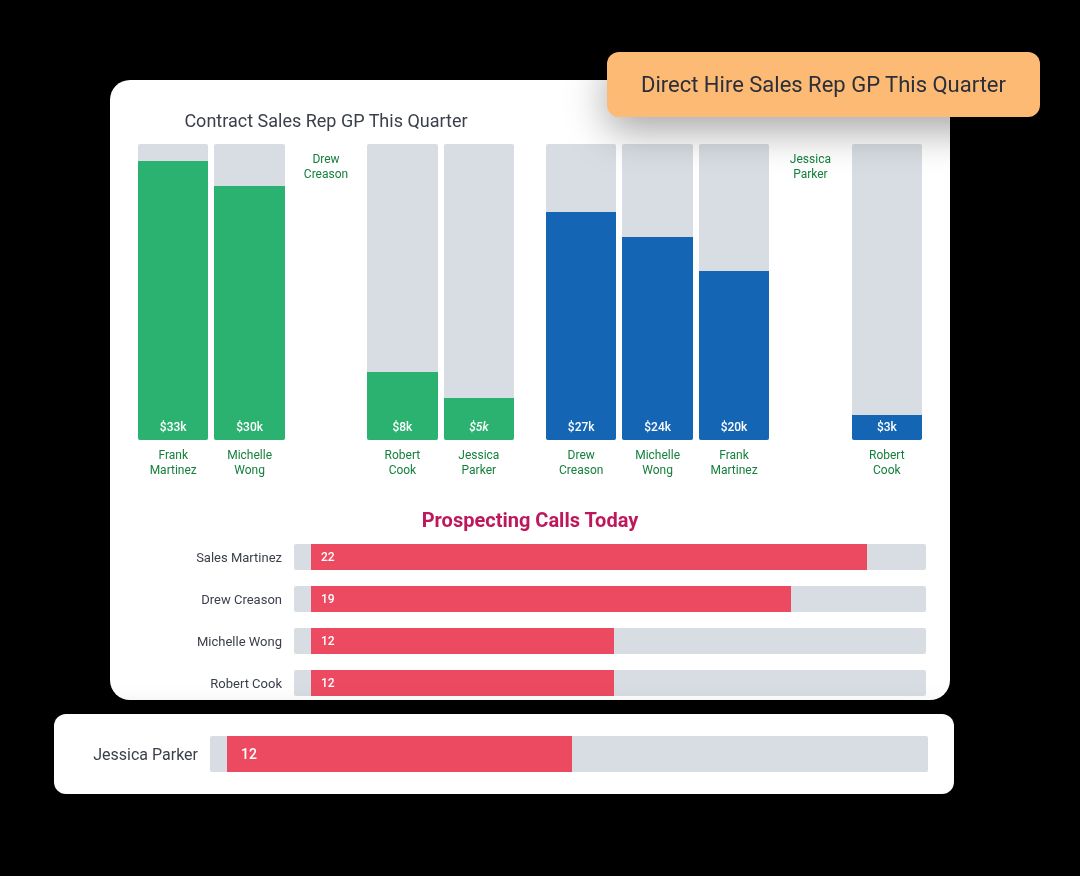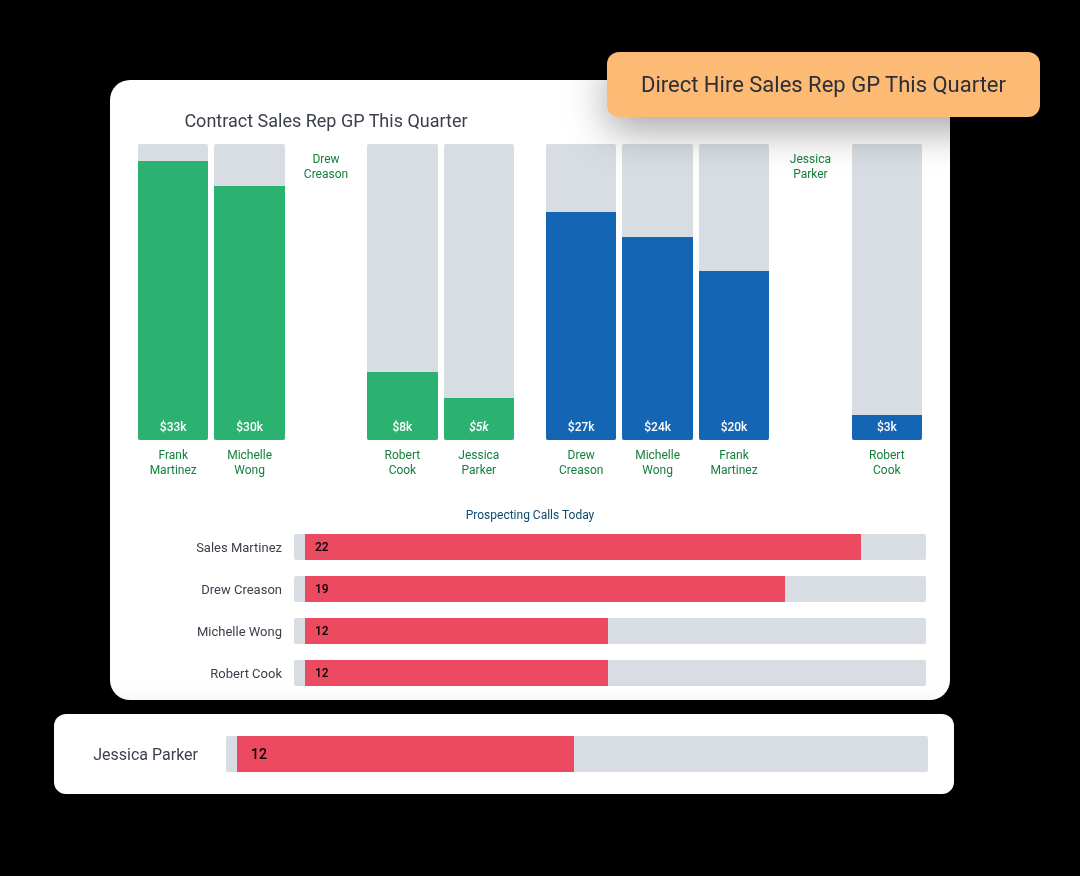--- a/index.html
+++ b/index.html
@@ -77,23 +77,24 @@
     height: 34px;
   }
   .green .vbar-fill { background: #2cb270; }
   .blue  .vbar-fill { background: #1565b5; }
 
   .hchart {
     margin-top: 18px;
   }
   .hchart-title {
     text-align: center;
-    font-size: 12px;
-    color: #0c4a6e;
+    font-size: 20px;
+    color: #be185d;
     margin-bottom: 10px;
+    font-weight: bold;
   }
   .hrow {
     display: flex;
     align-items: center;
     height: 30px;
     margin-bottom: 12px;
   }
   .hrow-label {
     width: 160px;
     text-align: right;
@@ -104,26 +105,26 @@
   .hrow-track {
     flex: 1;
     height: 26px;
     background: #d7dde2;
     border-radius: 2px;
     position: relative;
     overflow: hidden;
   }
   .hrow-fill {
     position: absolute;
-    left: 11px; top: 0; bottom: 0;
+    left: 17px; top: 0; bottom: 0;
     background: #ec4a61;
     display: flex;
     align-items: center;
     padding-left: 10px;
-    color: #000000;
+    color: #ffffff;
     font-size: 12px;
     font-weight: 500;
   }
 
   
   .float-title {
     position: absolute;
     right: 40px;
     top: 52px;
     background: #fdba74;
@@ -141,21 +142,20 @@
     left: 54px;
     top: 714px;
     width: 900px;
     background: #fff;
     border-radius: 12px;
     box-shadow: 0 14px 40px rgba(0,0,0,0.4);
     padding: 22px 26px;
     display: flex;
     align-items: center;
     z-index: 10;
-    gap: 16px;
   }
   .float-row .hrow-label {
     width: 130px;
     font-size: 16px;
   }
   .float-row .hrow-track {
     height: 36px;
   }
   .float-row .hrow-fill {
     font-size: 14px;

